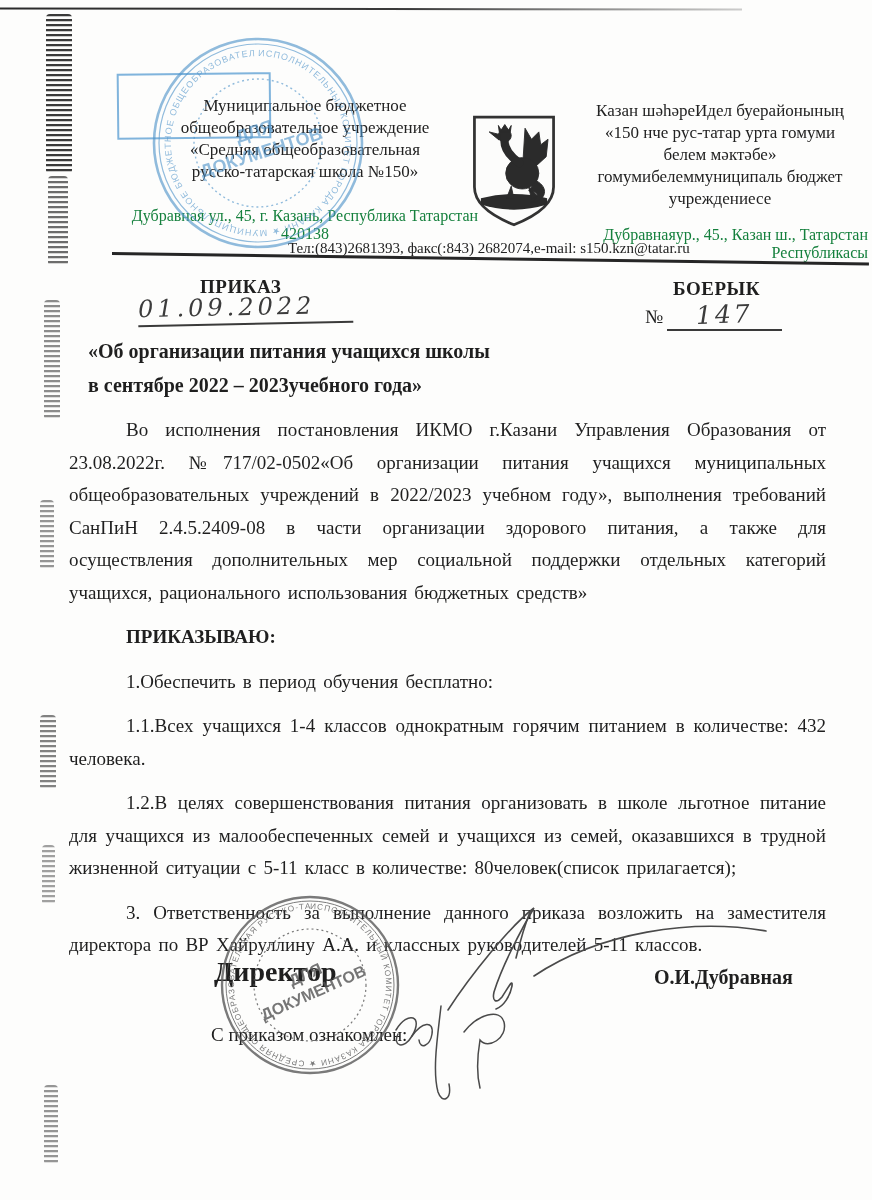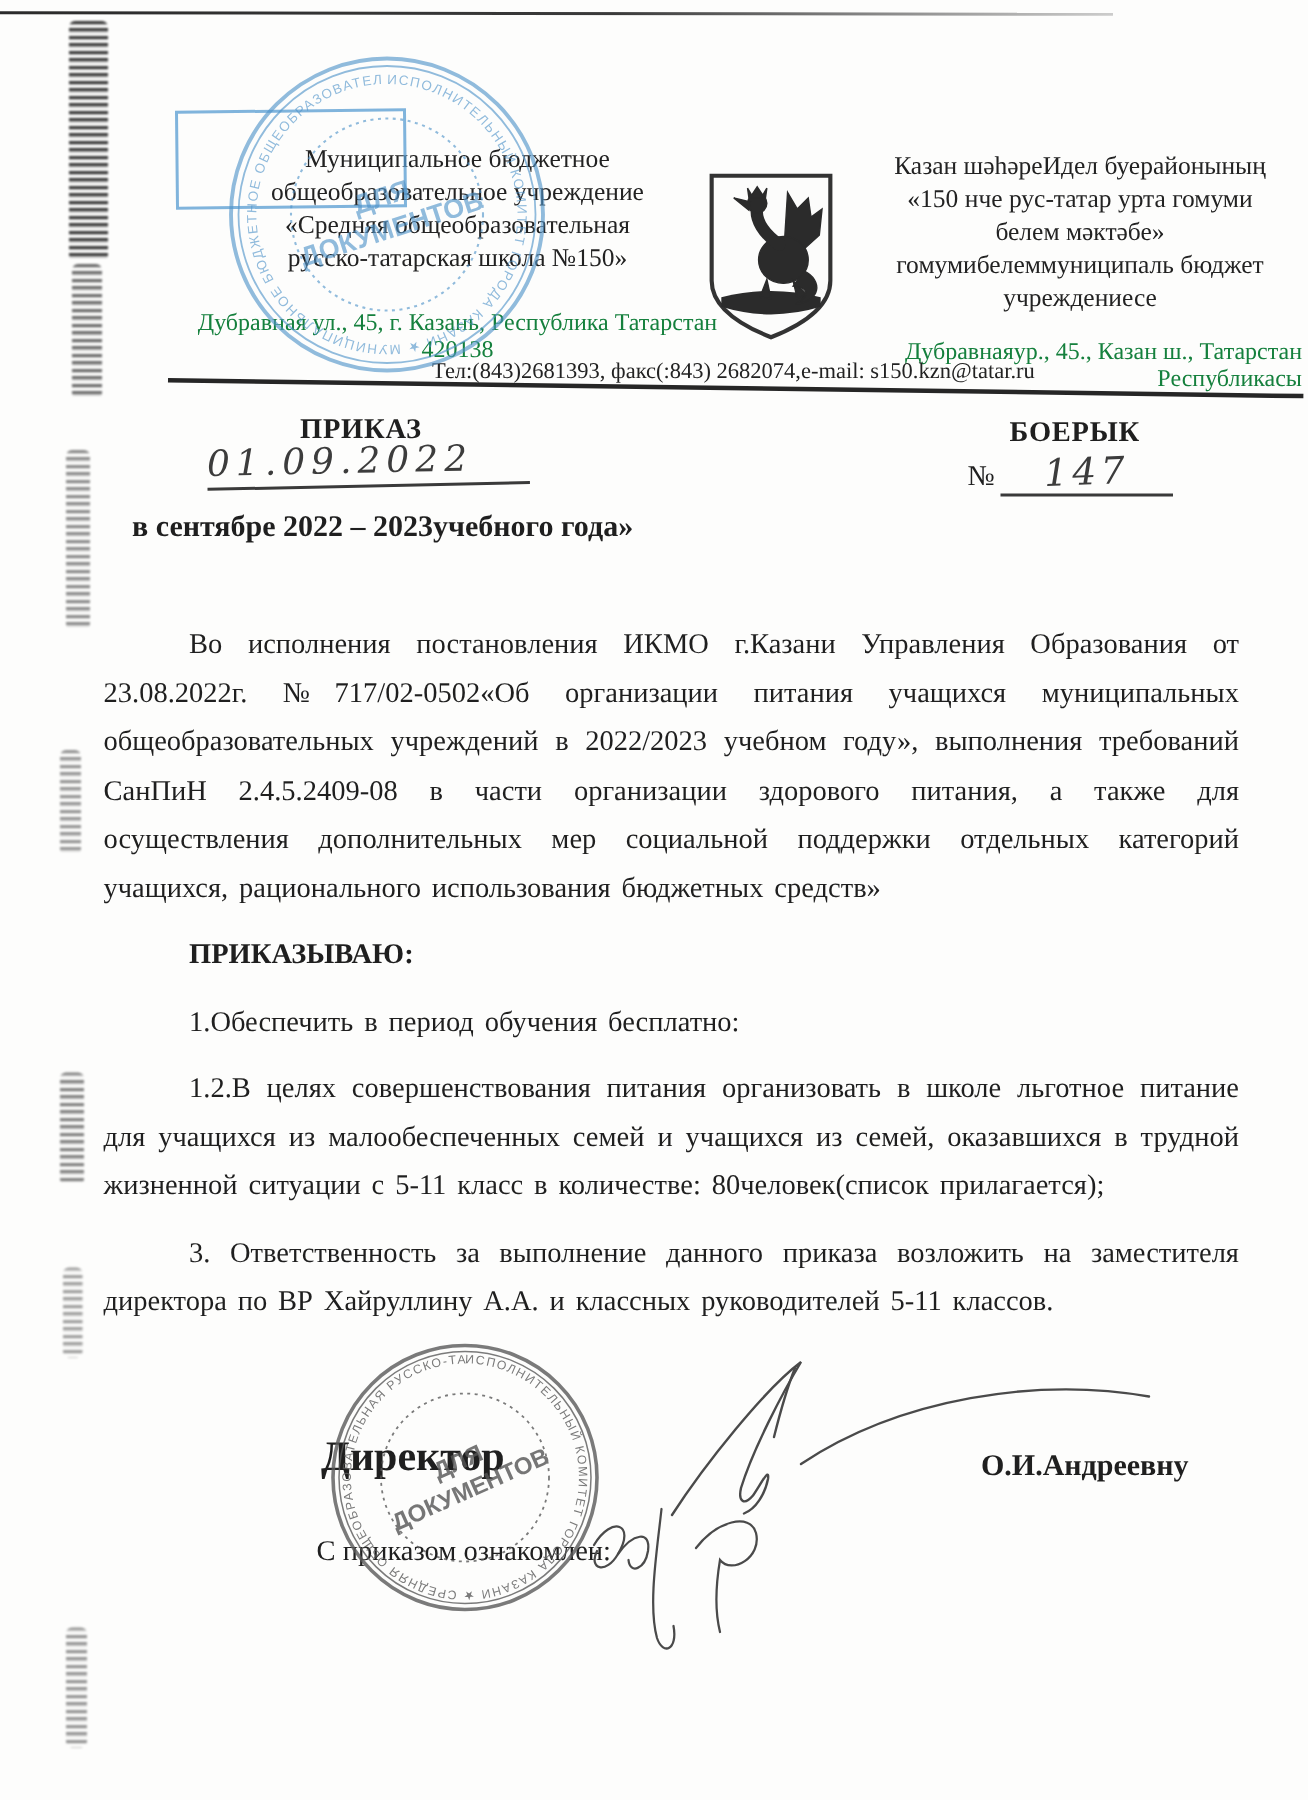--- a/index.html
+++ b/index.html
@@ -99,33 +99,35 @@
   </svg>
 
   <div class="prikaz">ПРИКАЗ</div>
   <div class="date-hand hand">01.09.2022</div>
   <div class="boeryk">БОЕРЫК</div>
   <div class="num-row">
     <span>№</span><span class="num-line"><span class="hand num-hand">147</span></span>
   </div>
 
   <div class="title">
+    <div>«Об организации питания учащихся школы</div>
     <div>в  сентябре 2022 – 2023учебного года»</div>
   </div>
 
   <div class="body">
     <p>Во исполнения постановления ИКМО г.Казани Управления Образования от 23.08.2022г. №717/02-0502«Об организации питания учащихся  муниципальных общеобразовательных учреждений в 2022/2023 учебном году»,  выполнения требований СанПиН 2.4.5.2409-08 в части организации здорового питания, а также для осуществления дополнительных мер социальной поддержки отдельных категорий учащихся, рационального использования бюджетных  средств»</p>
     <p class="resolution">ПРИКАЗЫВАЮ:</p>
     <p>1.Обеспечить в период обучения бесплатно:</p>
+    <p>1.1.Всех учащихся 1-4 классов однократным горячим питанием в количестве: 432 человека.</p>
     <p>1.2.В целях совершенствования питания организовать в школе льготное питание для учащихся из малообеспеченных семей и учащихся из семей, оказавшихся в трудной жизненной ситуации с 5-11 класс в количестве: 80человек(список прилагается);</p>
     <p>3. Ответственность за выполнение данного приказа возложить на заместителя директора по ВР Хайруллину А.А. и классных руководителей 5-11 классов.</p>
   </div>
 
   <div class="director">Директор</div>
-  <div class="dir-name">О.И.Андреевну</div>
+  <div class="dir-name">О.И.Дубравная</div>
   <div class="ack">С приказом ознакомлен:</div>
 
   <svg class="sig1" width="340" height="120" viewBox="0 0 340 120">
     <g fill="none" stroke="#4a4a4a" stroke-width="1.6" stroke-linecap="round">
       <path d="M18,112 C40,78 80,28 104,10 C92,30 72,68 64,94 C62,103 66,106 72,99 C78,90 83,80 82,88 C80,98 74,108 66,111"></path>
       <path d="M100,14 C96,24 90,44 86,60"></path>
       <path d="M104,78 C170,34 262,20 336,33"></path>
     </g>
   </svg>
 

